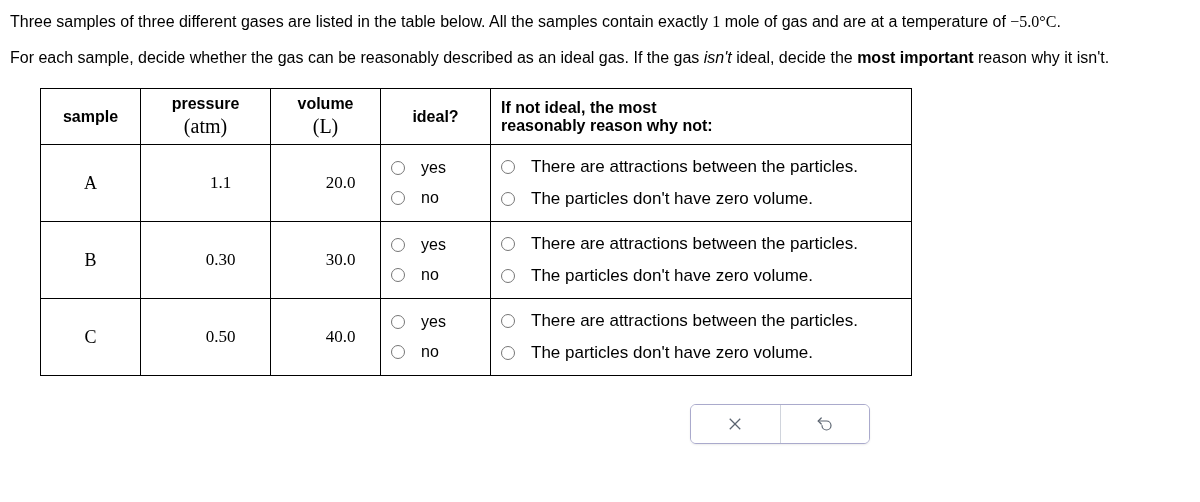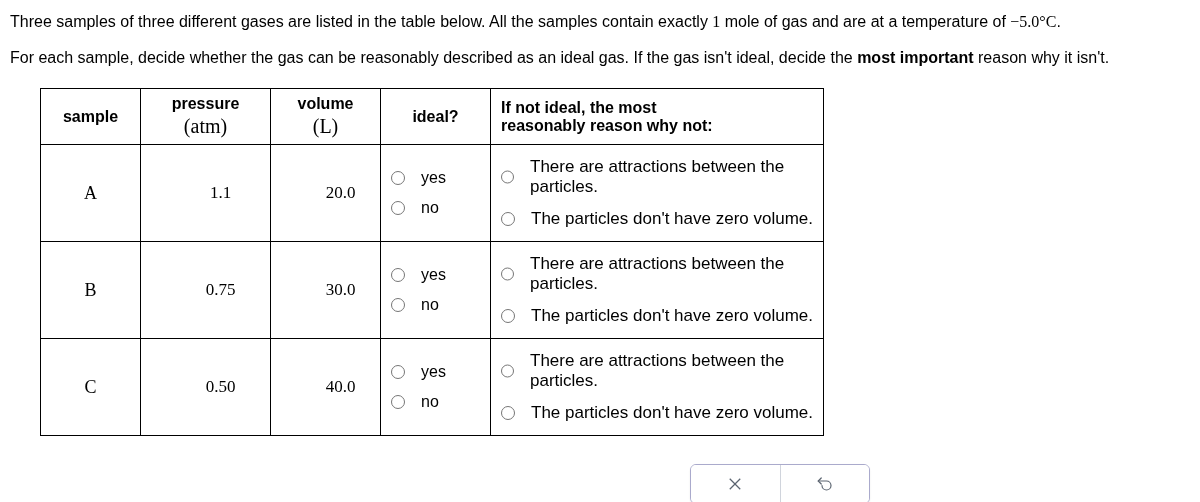--- a/index.html
+++ b/index.html
@@ -20,21 +20,21 @@
       line-height: 1.5;
     }
     .nowrap {
       white-space: nowrap;
       text-align: right;
     }
     table.data-table {
       border-collapse: collapse;
       margin-top: 18px;
       margin-left: 30px;
-      width: 784px;
+      width: 872px;
     }
     table.data-table th,
     table.data-table td {
       border: 1.5px solid #000;
       padding: 6px 10px;
       vertical-align: middle;
     }
     table.data-table th {
       font-weight: bold;
       text-align: center;
@@ -106,21 +106,21 @@
       border-right: 1px solid #d0d4dc;
     }
     .action-btn svg {
       width: 18px;
       height: 18px;
       stroke: #5b6470;
       fill: none;
       stroke-width: 1.6;
     }
     .bold { font-weight: bold; }
-    .italic { }
+    .italic { font-style: italic; }
     .serif-math { font-family: 'Times New Roman', serif; }
   </style>
 </head>
 <body>
 
 <p class="intro-line">
   <span>Three samples of three different gases are listed in the table below. All the samples contain exactly </span><span class="serif-math">1</span><span> mole of gas and are at a temperature of </span><span class="serif-math nowrap">−5.0°C</span><span>.</span>
 </p>
 
 <p class="intro-line">
@@ -173,21 +173,21 @@
         </label>
         <label class="radio-row">
           <input type="radio" name="reason-a" style="">
           <span>The particles don't have zero volume.</span>
         </label>
       </td>
     </tr>
 
     <tr>
       <td class="cell-sample">B</td>
-      <td class="cell-num">0.75</td>
+      <td class="cell-num">0.30</td>
       <td class="cell-num">30.0</td>
       <td>
         <label class="radio-row">
           <input type="radio" name="ideal-b" style="">
           <span>yes</span>
         </label>
         <label class="radio-row">
           <input type="radio" name="ideal-b" style="">
           <span>no</span>
         </label>

